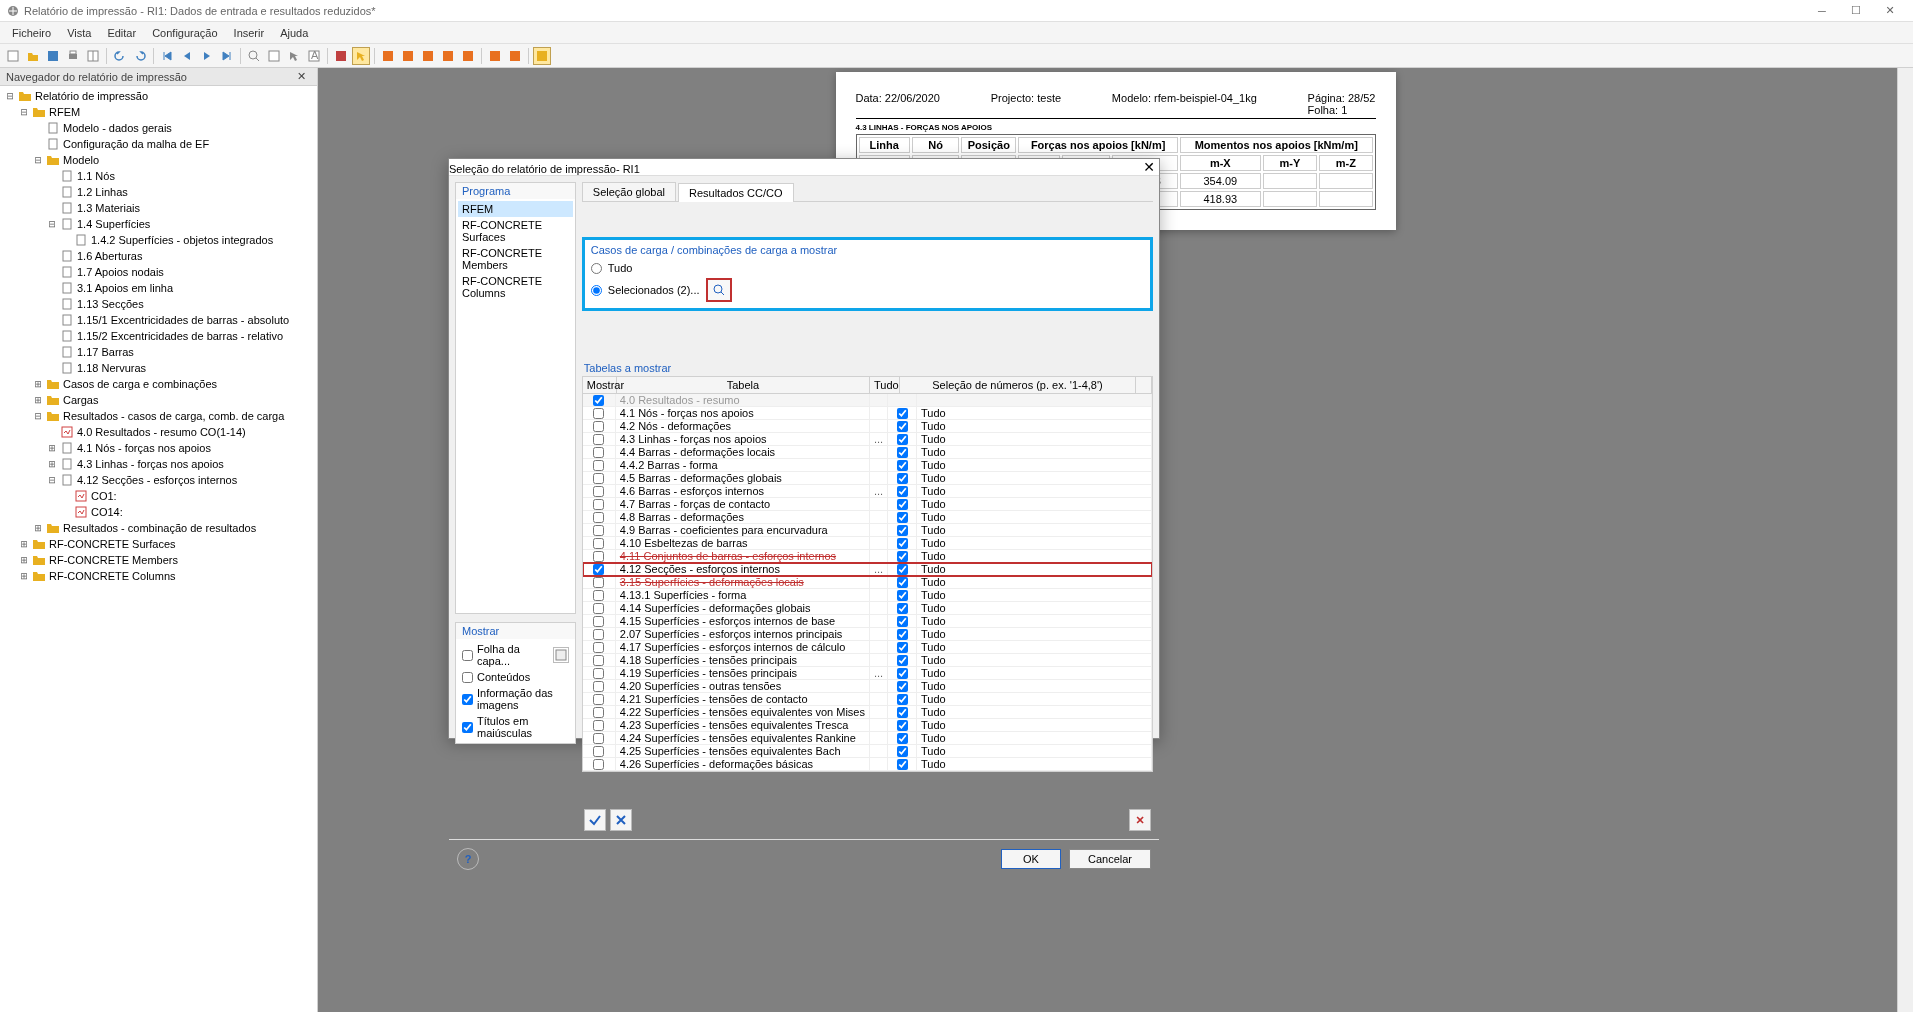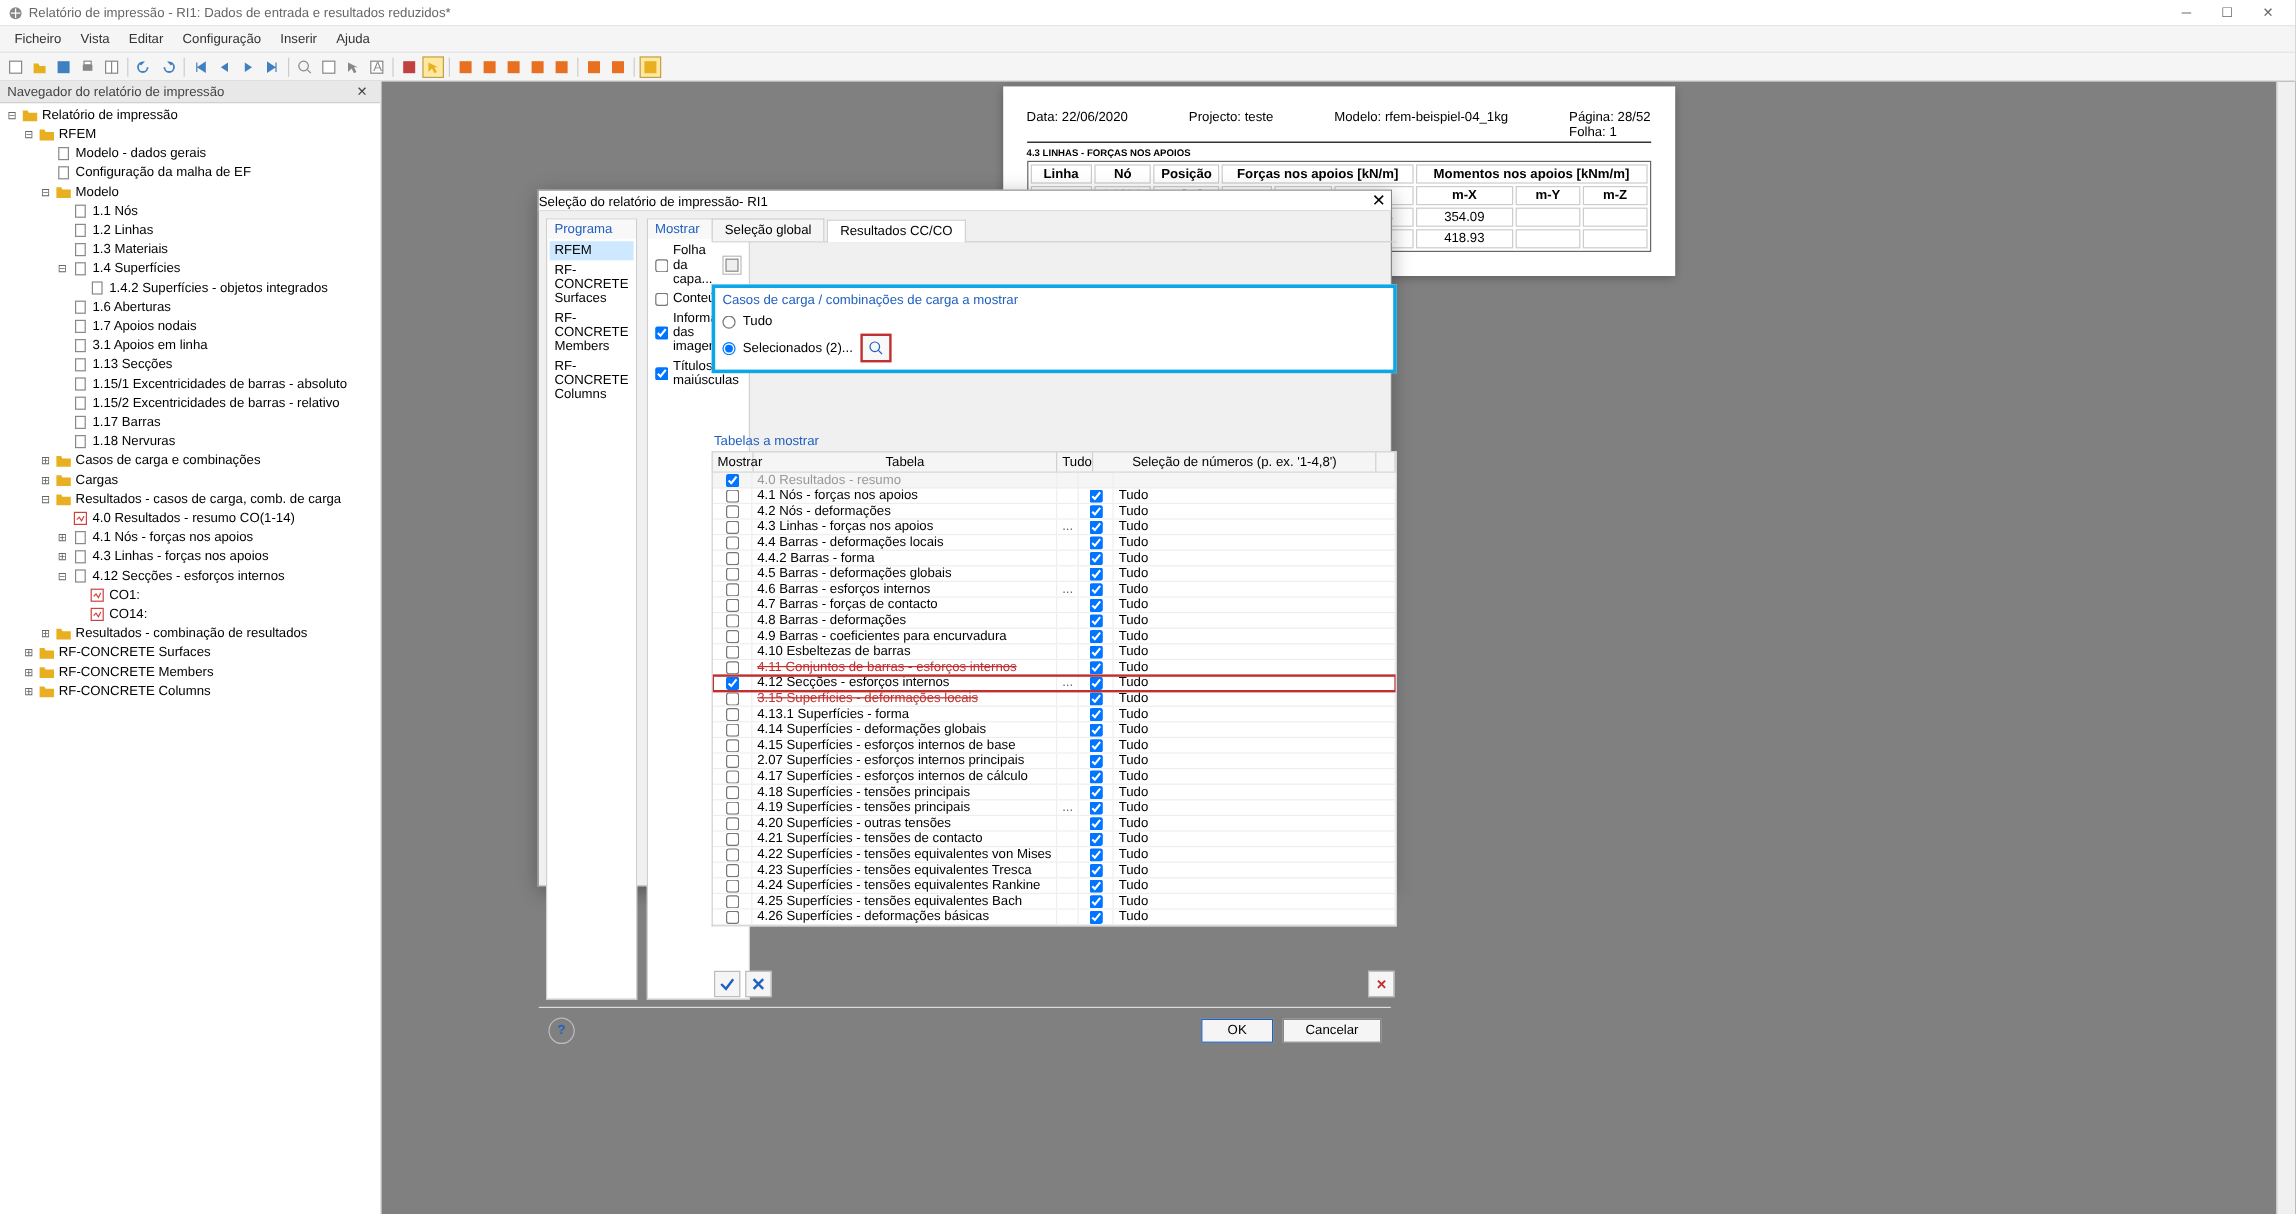--- a/index.html
+++ b/index.html
@@ -48,21 +48,21 @@
 
 .vscroll { position: absolute; right: 0; top: 0; bottom: 0; width: 16px; background: #f0f0f0; border-left: 1px solid #d0d0d0; }
 
 
 .modal { position: absolute; left: 448px; top: 158px; width: 712px; height: 581px; background: #f0f0f0; border: 1px solid #888; box-shadow: 0 4px 16px rgba(0,0,0,0.3); display: flex; flex-direction: column; }
 .modal-title { height: 22px; background: #fff; display: flex; align-items: flex-end; padding: 0 0; border-bottom: 1px solid #ddd; }
 .modal-title .spacer { flex: 1; }
 .modal-title .close { width: 20px; text-align: center; font-size: 14px; }
 .modal-body { flex: 1; display: flex; padding: 6px; gap: 6px; }
 
-.prog-panel { width: 132px; display: flex; flex-direction: row; gap: 8px; }
+.prog-panel { width: 132px; display: flex; flex-direction: column; gap: 8px; }
 .group { border: 1px solid #d0d0d0; background: #fff; }
 .group-title { padding: 2px 6px; color: #2060c0; font-size: 11px; background: #f8f8f8; }
 .group-body { padding: 2px; }
 .prog-list { height: 414px; overflow: auto; }
 .prog-item { padding: 2px 4px; }
 .prog-item.sel { background: #cde8ff; }
 
 .show-group .chk-row { display: flex; align-items: center; padding: 2px 4px; gap: 4px; }
 
 .right-panel { flex: 1; display: flex; flex-direction: column; gap: 31px; }

